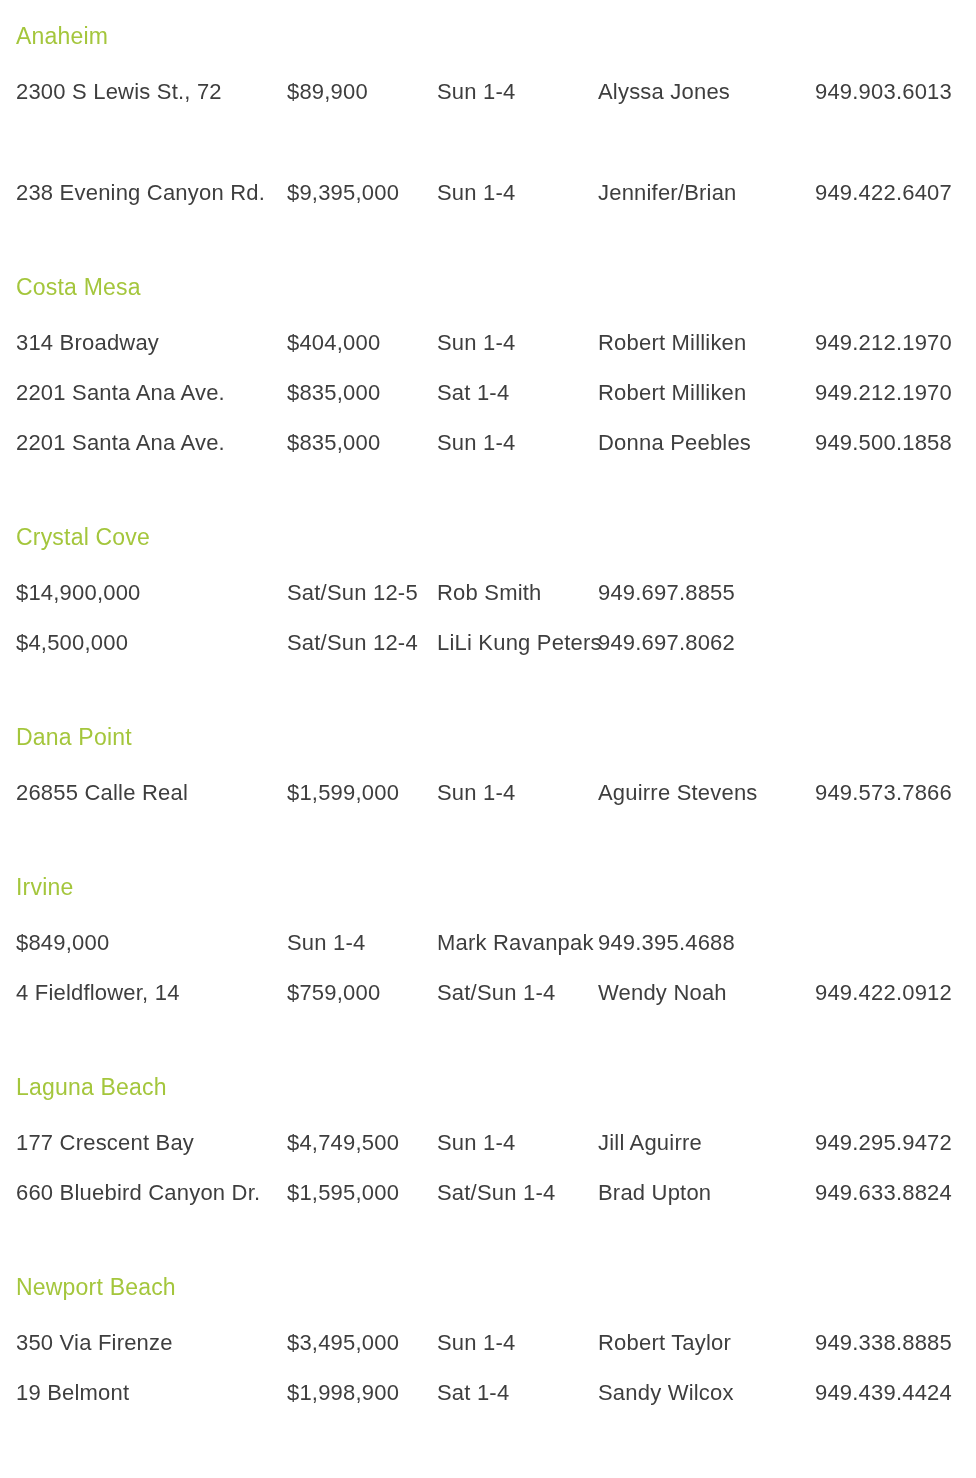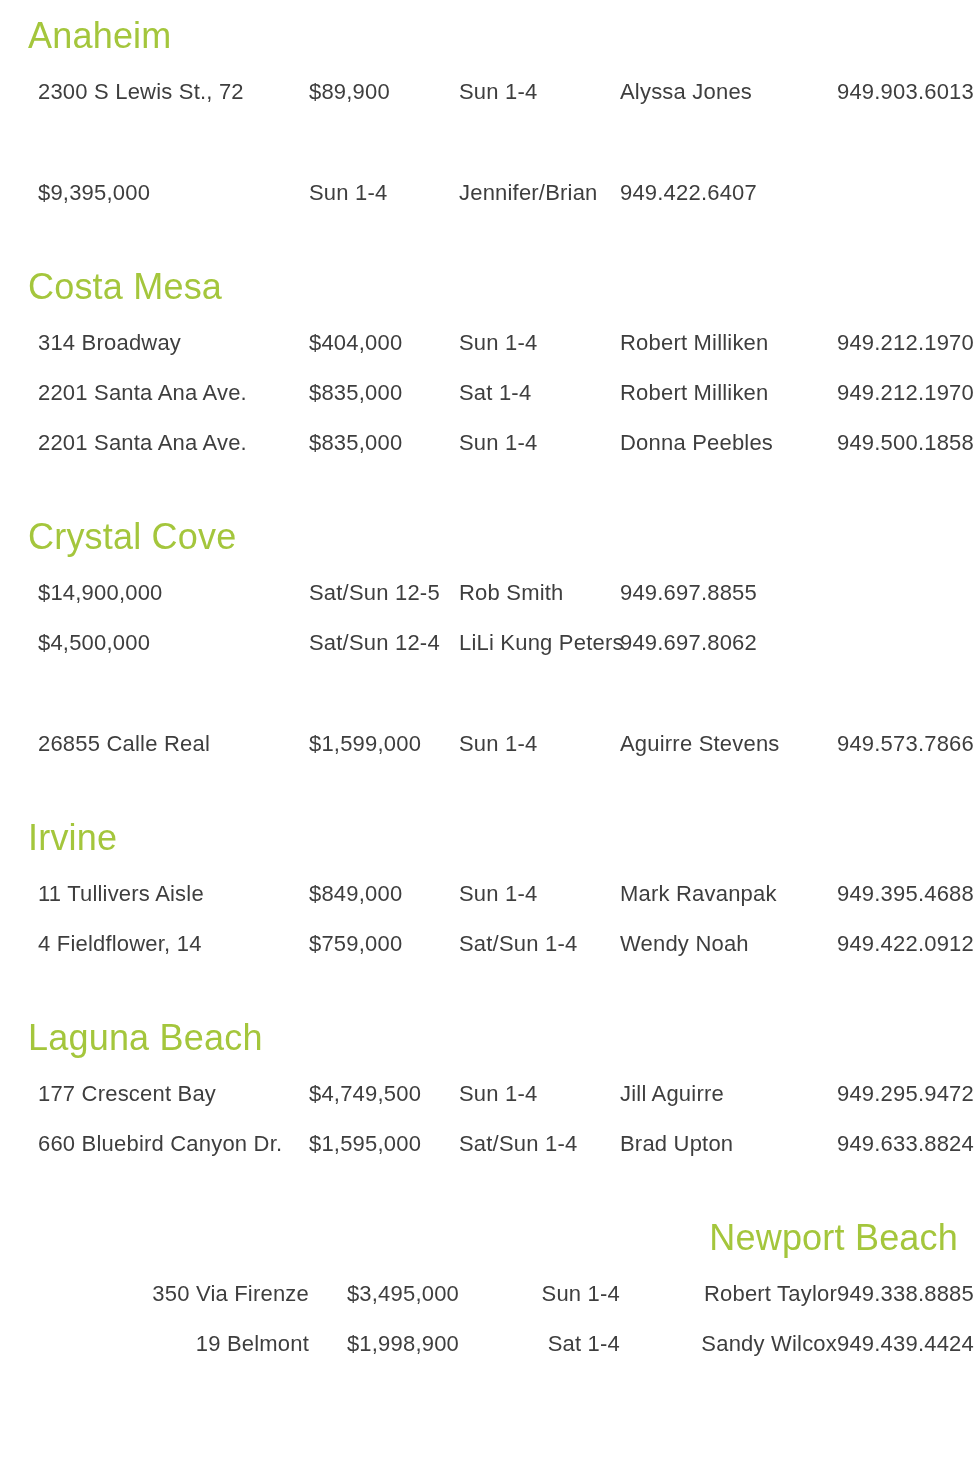--- a/index.html
+++ b/index.html
@@ -17,39 +17,37 @@
     min-height: 1478px;
     box-sizing: border-box;
     padding: 18px 18px 10px 16px;
     background: var(--page-bg, #ffffff);
   }
   .city-section {
     margin: 0 0 51px 0;
   }
   .city-section:last-child {
     margin-bottom: 0;
-    text-align: right;
   }
   .city-heading {
-    margin: 0 0 13px 12px;
-    font-size: 36px;
+    margin: 0 0 13px 0;
+    font-size: 23px;
     line-height: 36px;
     font-weight: 400;
     letter-spacing: 0.2px;
     color: var(--heading-color, #a4c63c);
   }
   .listing-rows {
     display: block;
   }
   .listing-row {
     display: grid;
     grid-template-columns: 271px 150px 161px 217px auto;
     align-items: center;
     height: 50px;
-    margin-left: 22px;
   }
   .cell {
     font-size: 22px;
     line-height: 26px;
     white-space: nowrap;
     letter-spacing: 0.2px;
     font-weight: 400;
     color: var(--text-color, #3e3e3e);
   }
 </style>
@@ -67,20 +65,21 @@
     <span class="cell time">Sun 1-4</span>
     <span class="cell agent">Alyssa Jones</span>
     <span class="cell phone">949.903.6013</span>
   </div>
 </div>
   </section>
 
   <section class="city-section">
     <div class="listing-rows">
   <div class="listing-row">
+    <span class="cell address">238 Evening Canyon Rd.</span>
     <span class="cell price">$9,395,000</span>
     <span class="cell time">Sun 1-4</span>
     <span class="cell agent">Jennifer/Brian</span>
     <span class="cell phone">949.422.6407</span>
   </div>
 </div>
   </section>
 
   <section class="city-section">
     <h2 class="city-heading">Costa Mesa</h2>
@@ -124,36 +123,36 @@
   <div class="listing-row">
     <span class="cell price">$4,500,000</span>
     <span class="cell time">Sat/Sun 12-4</span>
     <span class="cell agent">LiLi Kung Peters</span>
     <span class="cell phone">949.697.8062</span>
   </div>
 </div>
   </section>
 
   <section class="city-section">
+    <h2 class="city-heading">Dana Point</h2>
     <div class="listing-rows">
   <div class="listing-row">
     <span class="cell address">26855 Calle Real</span>
     <span class="cell price">$1,599,000</span>
     <span class="cell time">Sun 1-4</span>
     <span class="cell agent">Aguirre Stevens</span>
     <span class="cell phone">949.573.7866</span>
   </div>
 </div>
   </section>
 
   <section class="city-section">
     <h2 class="city-heading">Irvine</h2>
     <div class="listing-rows">
   <div class="listing-row">
-    <span class="cell address">11 Tullivers Aisle</span>
     <span class="cell price">$849,000</span>
     <span class="cell time">Sun 1-4</span>
     <span class="cell agent">Mark Ravanpak</span>
     <span class="cell phone">949.395.4688</span>
   </div>
 
   <div class="listing-row">
     <span class="cell address">4 Fieldflower, 14</span>
     <span class="cell price">$759,000</span>
     <span class="cell time">Sat/Sun 1-4</span>

